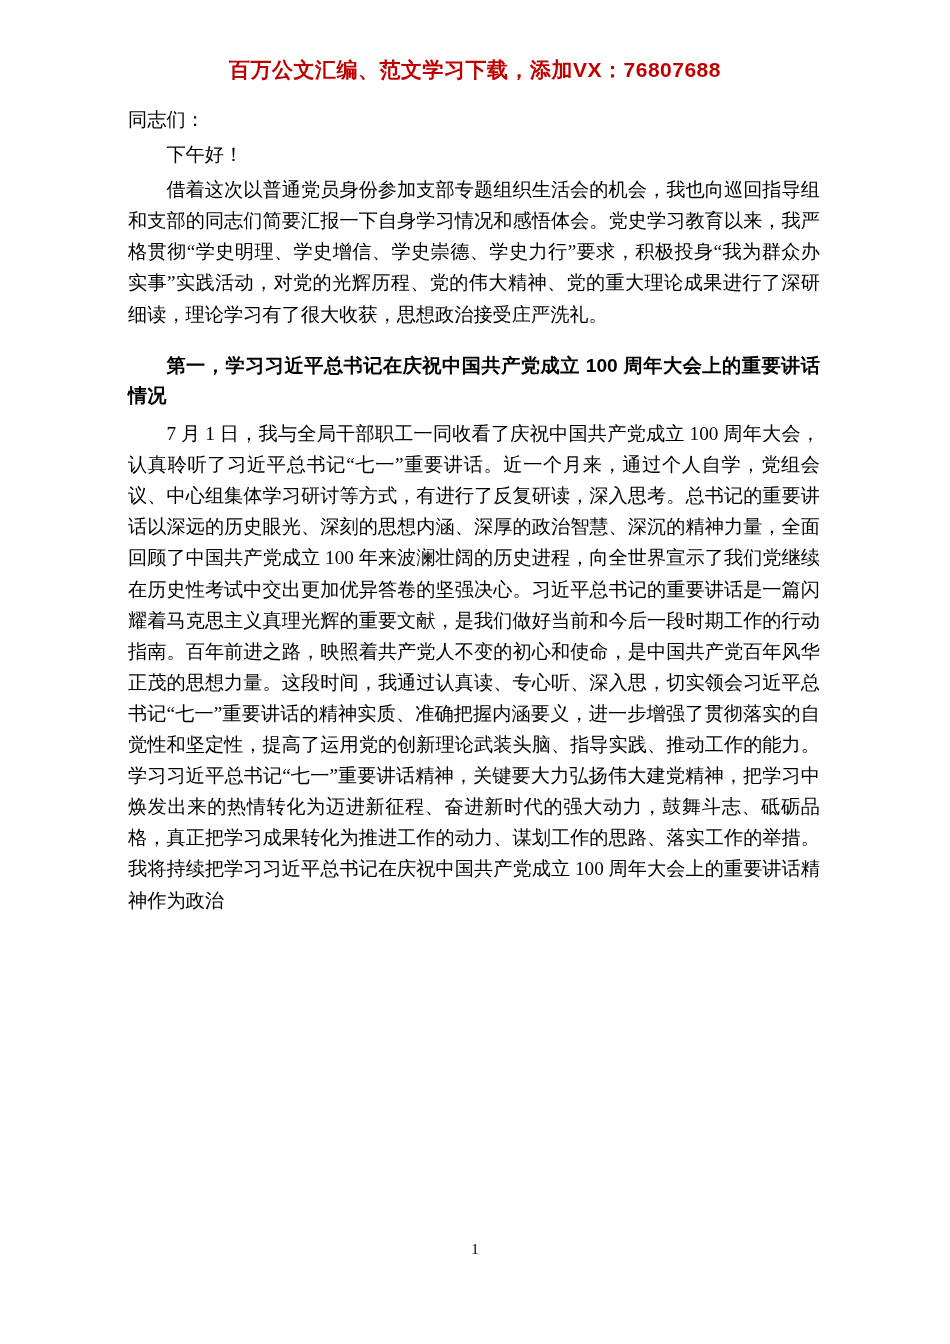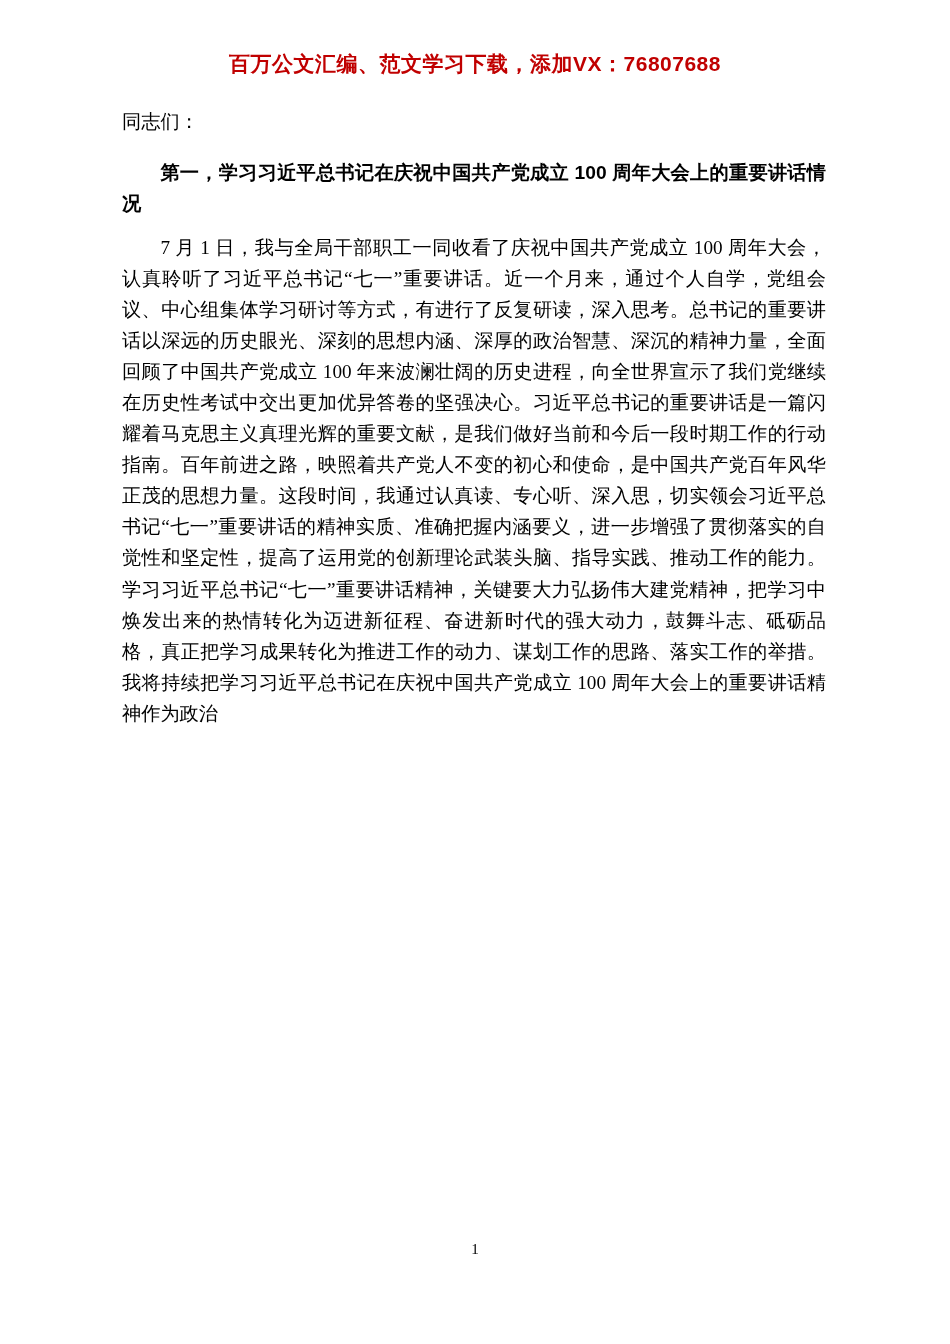--- a/index.html
+++ b/index.html
@@ -12,42 +12,42 @@
     height: 1344px;
     font-family: "Liberation Serif", "DejaVu Serif", serif;
     color: #000000;
     position: relative;
     overflow: hidden;
   }
   .page {
     width: 950px;
     height: 1344px;
     box-sizing: border-box;
-    padding: 6px;
+    padding: 12px;
     position: relative;
   }
   .banner {
     text-align: center;
     color: #c00000;
     font-size: 21px;
     font-weight: bold;
     letter-spacing: 0.5px;
     padding-top: 44px;
     padding-bottom: 16px;
     font-family: "Liberation Sans", "DejaVu Sans", sans-serif;
   }
   .content {
     padding: 0 118px 0 116px;
     font-size: 19.2px;
     line-height: 1.62;
     text-align: justify;
     text-justify: inter-ideograph;
   }
   .para {
-    margin: 12px 0 3px 0;
+    margin: 4px 0 3px 0;
     text-indent: 2em;
   }
   .para.no-indent {
     text-indent: 0;
   }
   .heading {
     margin: 21px 0 6px 0;
     font-weight: bold;
     text-indent: 2em;
     font-size: 19.2px;
@@ -69,24 +69,26 @@
 <body>
 
 <div class="page">
 
   <div class="banner">百万公文汇编、范文学习下载，添加VX：76807688</div>
 
   <div class="content">
 
     <p class="para no-indent">同志们：</p>
 
+    <p class="para">下午好！</p>
 
 
 
 
+    <p class="para">借着这次以普通党员身份参加支部专题组织生活会的机会，我也向巡回指导组和支部的同志们简要汇报一下自身学习情况和感悟体会。党史学习教育以来，我严格贯彻“学史明理、学史增信、学史崇德、学史力行”要求，积极投身“我为群众办实事”实践活动，对党的光辉历程、党的伟大精神、党的重大理论成果进行了深研细读，理论学习有了很大收获，思想政治接受庄严洗礼。</p>
 
     <p class="heading">第一，学习习近平总书记在庆祝中国共产党成立 100 周年大会上的重要讲话情况</p>
 
     <p class="para">7 月 1 日，我与全局干部职工一同收看了庆祝中国共产党成立 100 周年大会，认真聆听了习近平总书记“七一”重要讲话。近一个月来，通过个人自学，党组会议、中心组集体学习研讨等方式，有进行了反复研读，深入思考。总书记的重要讲话以深远的历史眼光、深刻的思想内涵、深厚的政治智慧、深沉的精神力量，全面回顾了中国共产党成立 100 年来波澜壮阔的历史进程，向全世界宣示了我们党继续在历史性考试中交出更加优异答卷的坚强决心。习近平总书记的重要讲话是一篇闪耀着马克思主义真理光辉的重要文献，是我们做好当前和今后一段时期工作的行动指南。百年前进之路，映照着共产党人不变的初心和使命，是中国共产党百年风华正茂的思想力量。这段时间，我通过认真读、专心听、深入思，切实领会习近平总书记“七一”重要讲话的精神实质、准确把握内涵要义，进一步增强了贯彻落实的自觉性和坚定性，提高了运用党的创新理论武装头脑、指导实践、推动工作的能力。学习习近平总书记“七一”重要讲话精神，关键要大力弘扬伟大建党精神，把学习中焕发出来的热情转化为迈进新征程、奋进新时代的强大动力，鼓舞斗志、砥砺品格，真正把学习成果转化为推进工作的动力、谋划工作的思路、落实工作的举措。我将持续把学习习近平总书记在庆祝中国共产党成立 100 周年大会上的重要讲话精神作为政治</p>
 
   </div>
 
   <div class="footer">1</div>
 
 </div>

